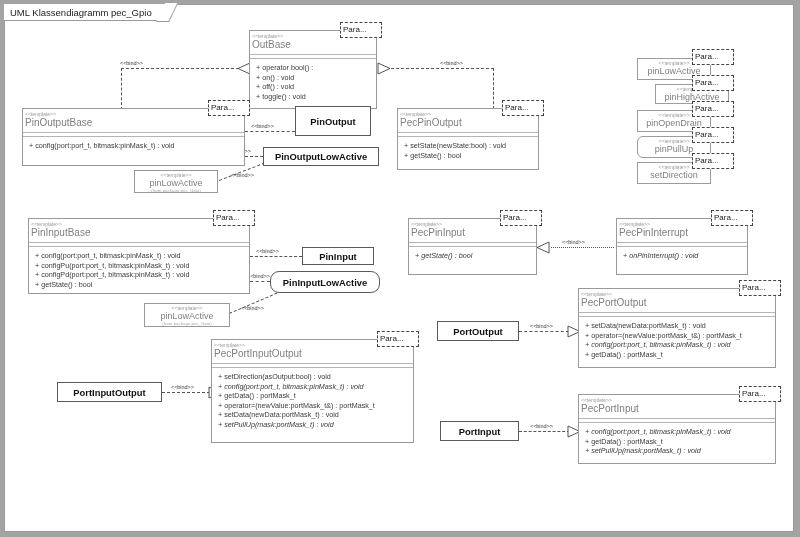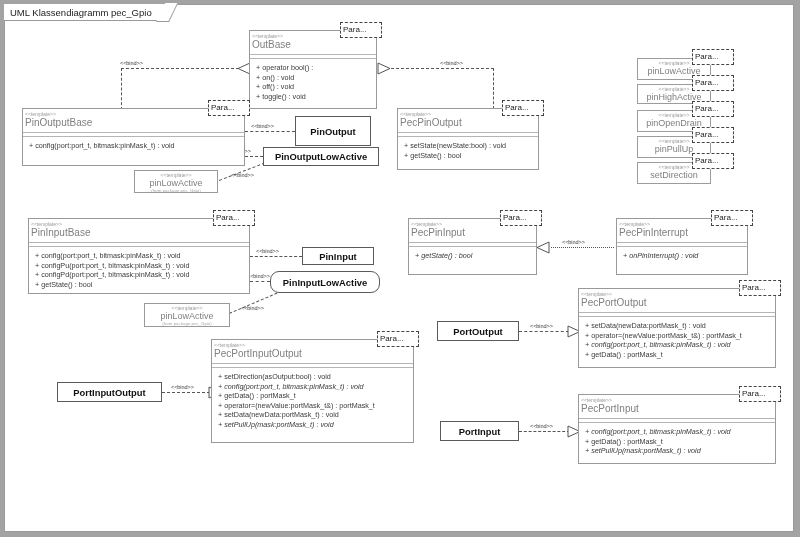--- a/index.html
+++ b/index.html
@@ -399,53 +399,53 @@
       <div class="cname">PecPortInput</div>
     </div>
     <div class="cls-sep"></div>
     <div class="cls-body">
       <div class="m it">+ config(port:port_t, bitmask:pinMask_t) : void</div>
       <div class="m">+ getData() : portMask_t</div>
       <div class="m it">+ setPullUp(mask:portMask_t) : void</div>
     </div>
   </div>
 
-  <div class="bound" style="left:295px; top:116px; width:76px; height:30px;">PinOutput</div>
+  <div class="bound" style="left:295px; top:106px; width:76px; height:30px;">PinOutput</div>
 
   <div class="bound" style="left:263px; top:147px; width:116px; height:19px;">PinOutputLowActive</div>
 
   <div class="bound" style="left:302px; top:247px; width:72px; height:18px;">PinInput</div>
 
   <div class="bound" style="left:270px; top:271px; width:110px; height:22px;border-radius:9px;">PinInputLowActive</div>
 
   <div class="bound" style="left:437px; top:321px; width:82px; height:20px;">PortOutput</div>
 
   <div class="bound" style="left:57px; top:382px; width:105px; height:20px;">PortInputOutput</div>
 
   <div class="bound" style="left:440px; top:421px; width:79px; height:20px;">PortInput</div>
 
   <div class="tmini" style="left:637px; top:58px; width:74px; height:22px;">
     <div class="stereo">&lt;&lt;template&gt;&gt;</div>
     <div class="cname" style="font-size:9px; line-height:10px;">pinLowActive</div>
   </div>
   <div class="para" style="left:692px; top:49px; right:auto; top:49px;">Para...</div>
 
-  <div class="tmini" style="left:637px; top:84px; width:74px; height:20px;">
+  <div class="tmini" style="left:655px; top:84px; width:74px; height:20px;">
     <div class="stereo">&lt;&lt;template&gt;&gt;</div>
     <div class="cname" style="font-size:9px; line-height:10px;">pinHighActive</div>
   </div>
   <div class="para" style="left:692px; top:75px; right:auto;">Para...</div>
 
   <div class="tmini" style="left:637px; top:110px; width:74px; height:22px;">
     <div class="stereo">&lt;&lt;template&gt;&gt;</div>
     <div class="cname" style="font-size:9px; line-height:10px;">pinOpenDrain</div>
   </div>
   <div class="para" style="left:692px; top:101px; right:auto;">Para...</div>
 
-  <div class="tmini" style="left:637px; top:136px; width:74px; height:22px;">
+  <div class="tmini" style="left:637px; top:136px; width:74px; height:22px;border-radius:6px;">
     <div class="stereo">&lt;&lt;template&gt;&gt;</div>
     <div class="cname" style="font-size:9px; line-height:10px;">pinPullUp</div>
   </div>
   <div class="para" style="left:692px; top:127px; right:auto;">Para...</div>
 
   <div class="tmini" style="left:637px; top:162px; width:74px; height:22px;">
     <div class="stereo">&lt;&lt;template&gt;&gt;</div>
     <div class="cname" style="font-size:9px; line-height:10px;">setDirection</div>
   </div>
   <div class="para" style="left:692px; top:153px; right:auto;">Para...</div>

